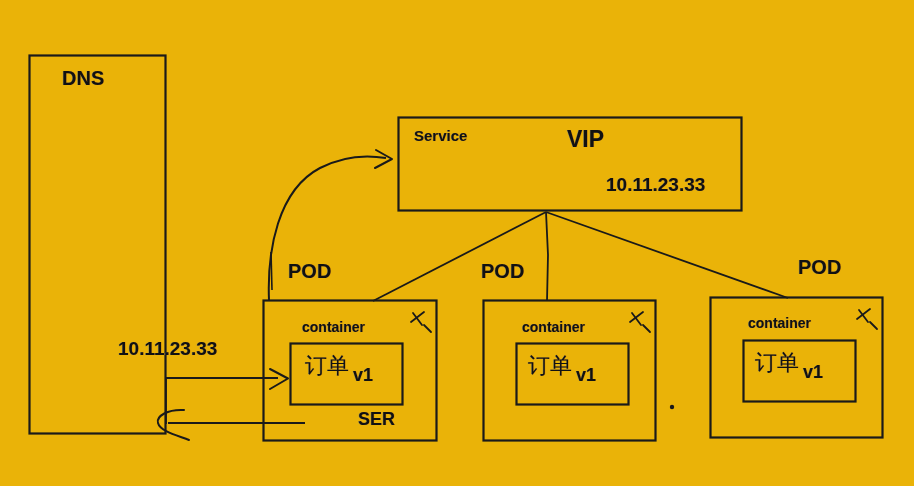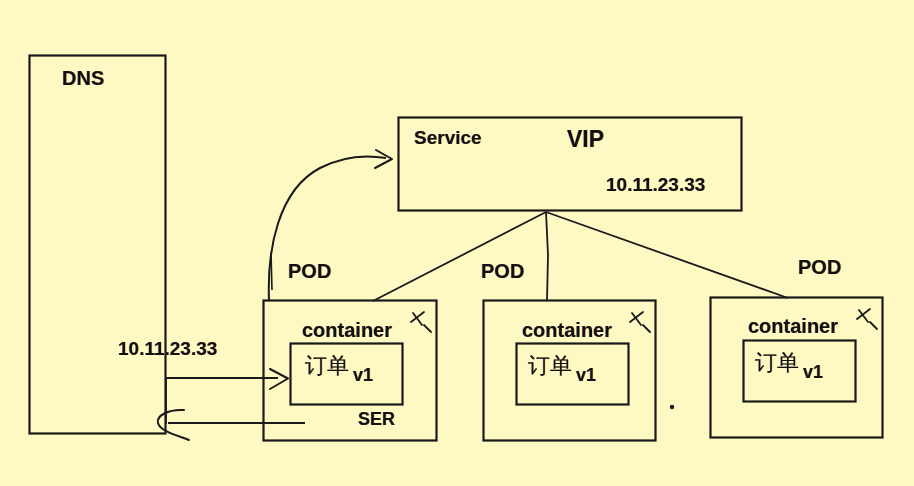--- a/index.html
+++ b/index.html
@@ -8,53 +8,53 @@
     padding: 0;
     background: #ffffff;
   }
   body {
     font-family: "Liberation Sans", "DejaVu Sans", sans-serif;
   }
   #canvas {
     position: relative;
     width: 914px;
     height: 486px;
-    background: #fef9c3;
+    background: #eab308;
     overflow: hidden;
   }
   #vector-layer {
     position: absolute;
     left: 0;
     top: 0;
     width: 914px;
     height: 486px;
   }
   .lbl {
     position: absolute;
     color: #111111;
     font-weight: bold;
     white-space: nowrap;
     line-height: 1;
     text-shadow: 0.5px 0 0 rgba(210,120,20,0.55), -0.5px 0 0 rgba(60,110,200,0.45);
   }
   .lbl-dns      { left: 62px;  top: 68px;  font-size: 20px; }
-  .lbl-service  { left: 414px; top: 128px; font-size: 19px; }
+  .lbl-service  { left: 414px; top: 128px; font-size: 15px; }
   .lbl-vip      { left: 567px; top: 128px; font-size: 23px; }
   .lbl-hostname { left: 417px; top: 175px; font-size: 19px; }
   .lbl-svcip    { left: 606px; top: 175px; font-size: 19px; }
   .lbl-clientip { left: 118px; top: 339px; font-size: 19px; }
   .lbl-pod1     { left: 288px; top: 261px; font-size: 20px; }
   .lbl-pod2     { left: 481px; top: 261px; font-size: 20px; }
   .lbl-pod3     { left: 798px; top: 257px; font-size: 20px; }
   .lbl-ser      { left: 310px; top: 410px; font-size: 18px; margin-left: 48px; }
   .lbl-container {
     position: absolute;
     color: #111111;
     font-weight: bold;
-    font-size: 20px;
+    font-size: 14px;
     white-space: nowrap;
     line-height: 1;
     text-shadow: 0.5px 0 0 rgba(210,120,20,0.55), -0.5px 0 0 rgba(60,110,200,0.45);
   }
   .lbl-container-1 { left: 302px; top: 320px; }
   .lbl-container-2 { left: 522px; top: 320px; }
   .lbl-container-3 { left: 748px; top: 316px; }
   .cn-wrap {
     position: absolute;
     white-space: nowrap;

